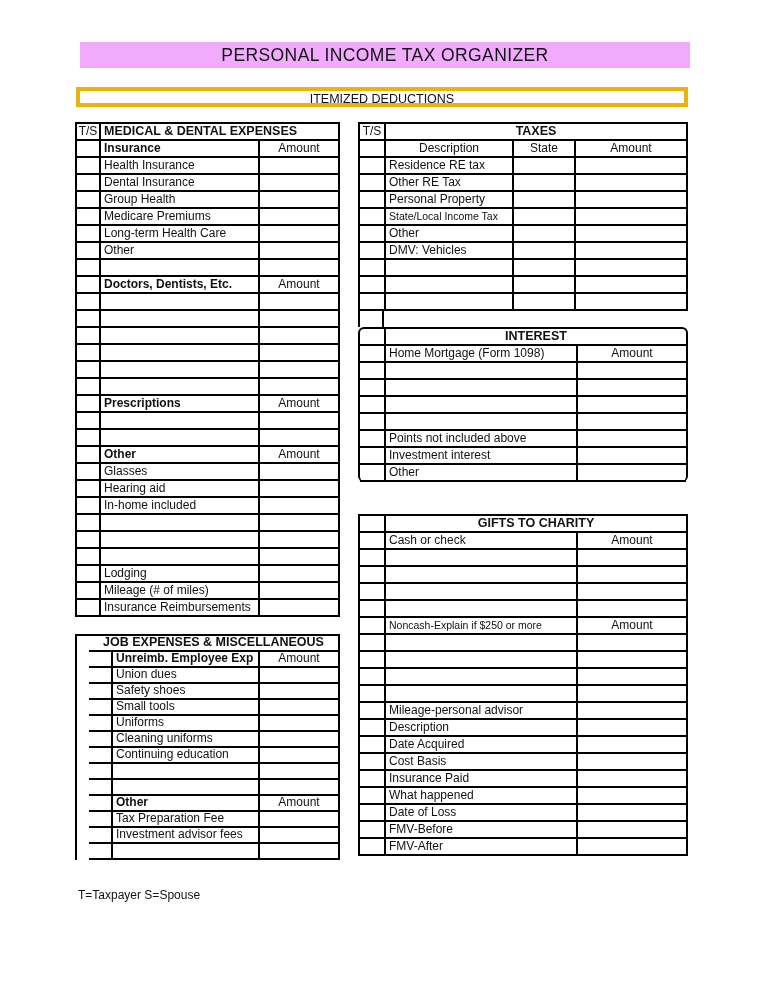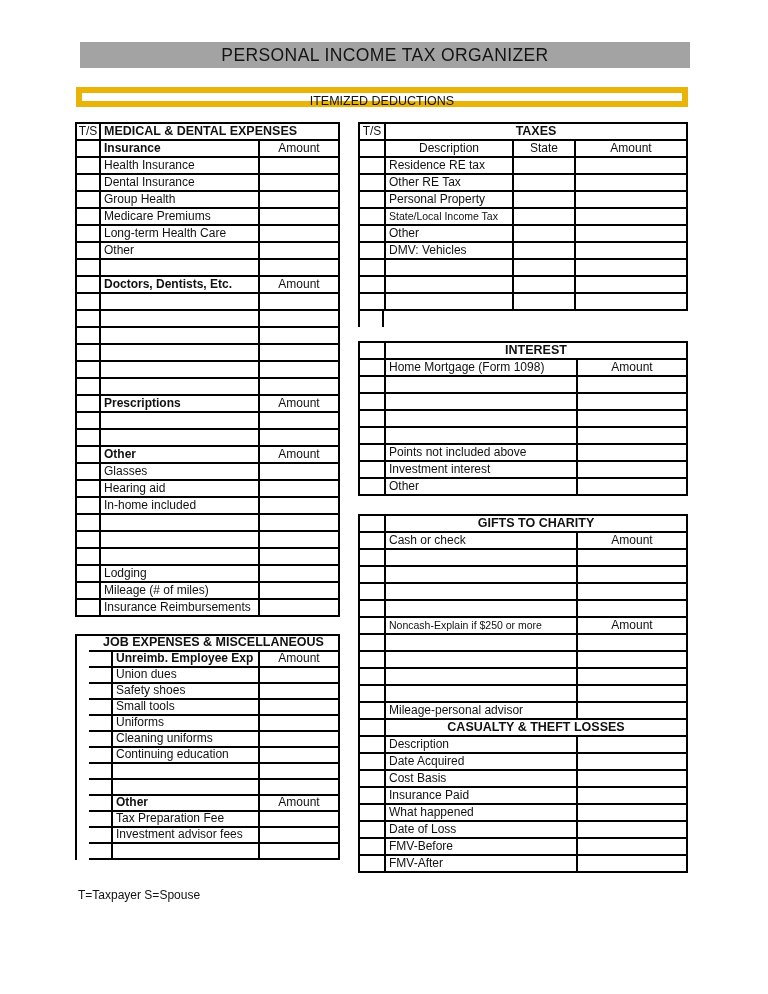--- a/index.html
+++ b/index.html
@@ -11,42 +11,42 @@
   .page { position:relative; width:768px; height:994px; background:#ffffff; overflow:hidden; }
 
   .title-bar {
     position:absolute; left:80px; top:42px; width:610px; height:26px;
     background:#c5c5c5;
     text-align:center; font-size:17.5px; line-height:26px; letter-spacing:0.4px;
     color:#141414;
   }
   .banner {
     position:absolute; left:76px; top:87px; width:612px; height:20px;
-    border:6px solid #eab308; box-sizing:border-box;
+    border:4px solid #eab308; box-sizing:border-box;
     text-align:center; font-size:12.5px; line-height:16px;
   }
 
   .col-left  { position:absolute; left:75px;  top:122px; width:265px; height:760px; }
   .col-right { position:absolute; left:358px; top:122px; width:330px; height:760px; }
 
   .ftable {
     position:absolute; left:0; width:100%;
     box-sizing:border-box;
     border:2px solid #000; border-bottom:none;
     background:#fff;
   }
   #medical  { top:0; }
   #job      { top:512px;padding-left:12px; }
   #taxes    { top:0; }
   #ts-strip {
     position:absolute; left:0; top:189px; width:26px; height:16px;
     box-sizing:border-box;
     border-left:2px solid #000; border-right:2px solid #000;
   }
-  #interest { top:219px; }
+  #interest { top:205px;border-radius:6px; }
   #gifts    { top:392px; }
   #casualty { top:596px; }
 
   .row {
     display:flex; height:17px; box-sizing:border-box;
     border-bottom:2px solid #000;
     font-size:12px; line-height:14.5px;
   }
   #job .row { height:16px; line-height:13.5px; }
 
@@ -71,21 +71,21 @@
   .bold   { font-weight:bold; }
   .small  { font-size:10.5px; }
 
   .footnote { position:absolute; left:78px; top:888px; font-size:12px; }
 </style>
 </head>
 <body>
 
 <div class="page">
 
-  <div class="title-bar" style="background: #a3a3a3;">PERSONAL INCOME TAX ORGANIZER</div>
+  <div class="title-bar" style="background: #f0abfc;">PERSONAL INCOME TAX ORGANIZER</div>
 
   <div class="banner">ITEMIZED DEDUCTIONS</div>
 
   <div class="col-left">
     <div class="ftable t-left" id="medical">
         <div class="row">
           <div class="cell ts">T/S</div>
           <div class="cell label title left">MEDICAL &amp; DENTAL EXPENSES</div>
         </div>
         <div class="row">
@@ -472,24 +472,20 @@
         </div>
         <div class="row">
           <div class="cell ts"></div>
           <div class="cell label">Mileage-personal advisor</div>
           <div class="cell amount center"></div>
         </div>
       </div>
     <div class="ftable t-right" id="casualty">
         <div class="row">
           <div class="cell ts"></div>
-          <div class="cell label title center">CASUALTY &amp; THEFT LOSSES</div>
-        </div>
-        <div class="row">
-          <div class="cell ts"></div>
           <div class="cell label">Description</div>
           <div class="cell amount center"></div>
         </div>
         <div class="row">
           <div class="cell ts"></div>
           <div class="cell label">Date Acquired</div>
           <div class="cell amount center"></div>
         </div>
         <div class="row">
           <div class="cell ts"></div>

